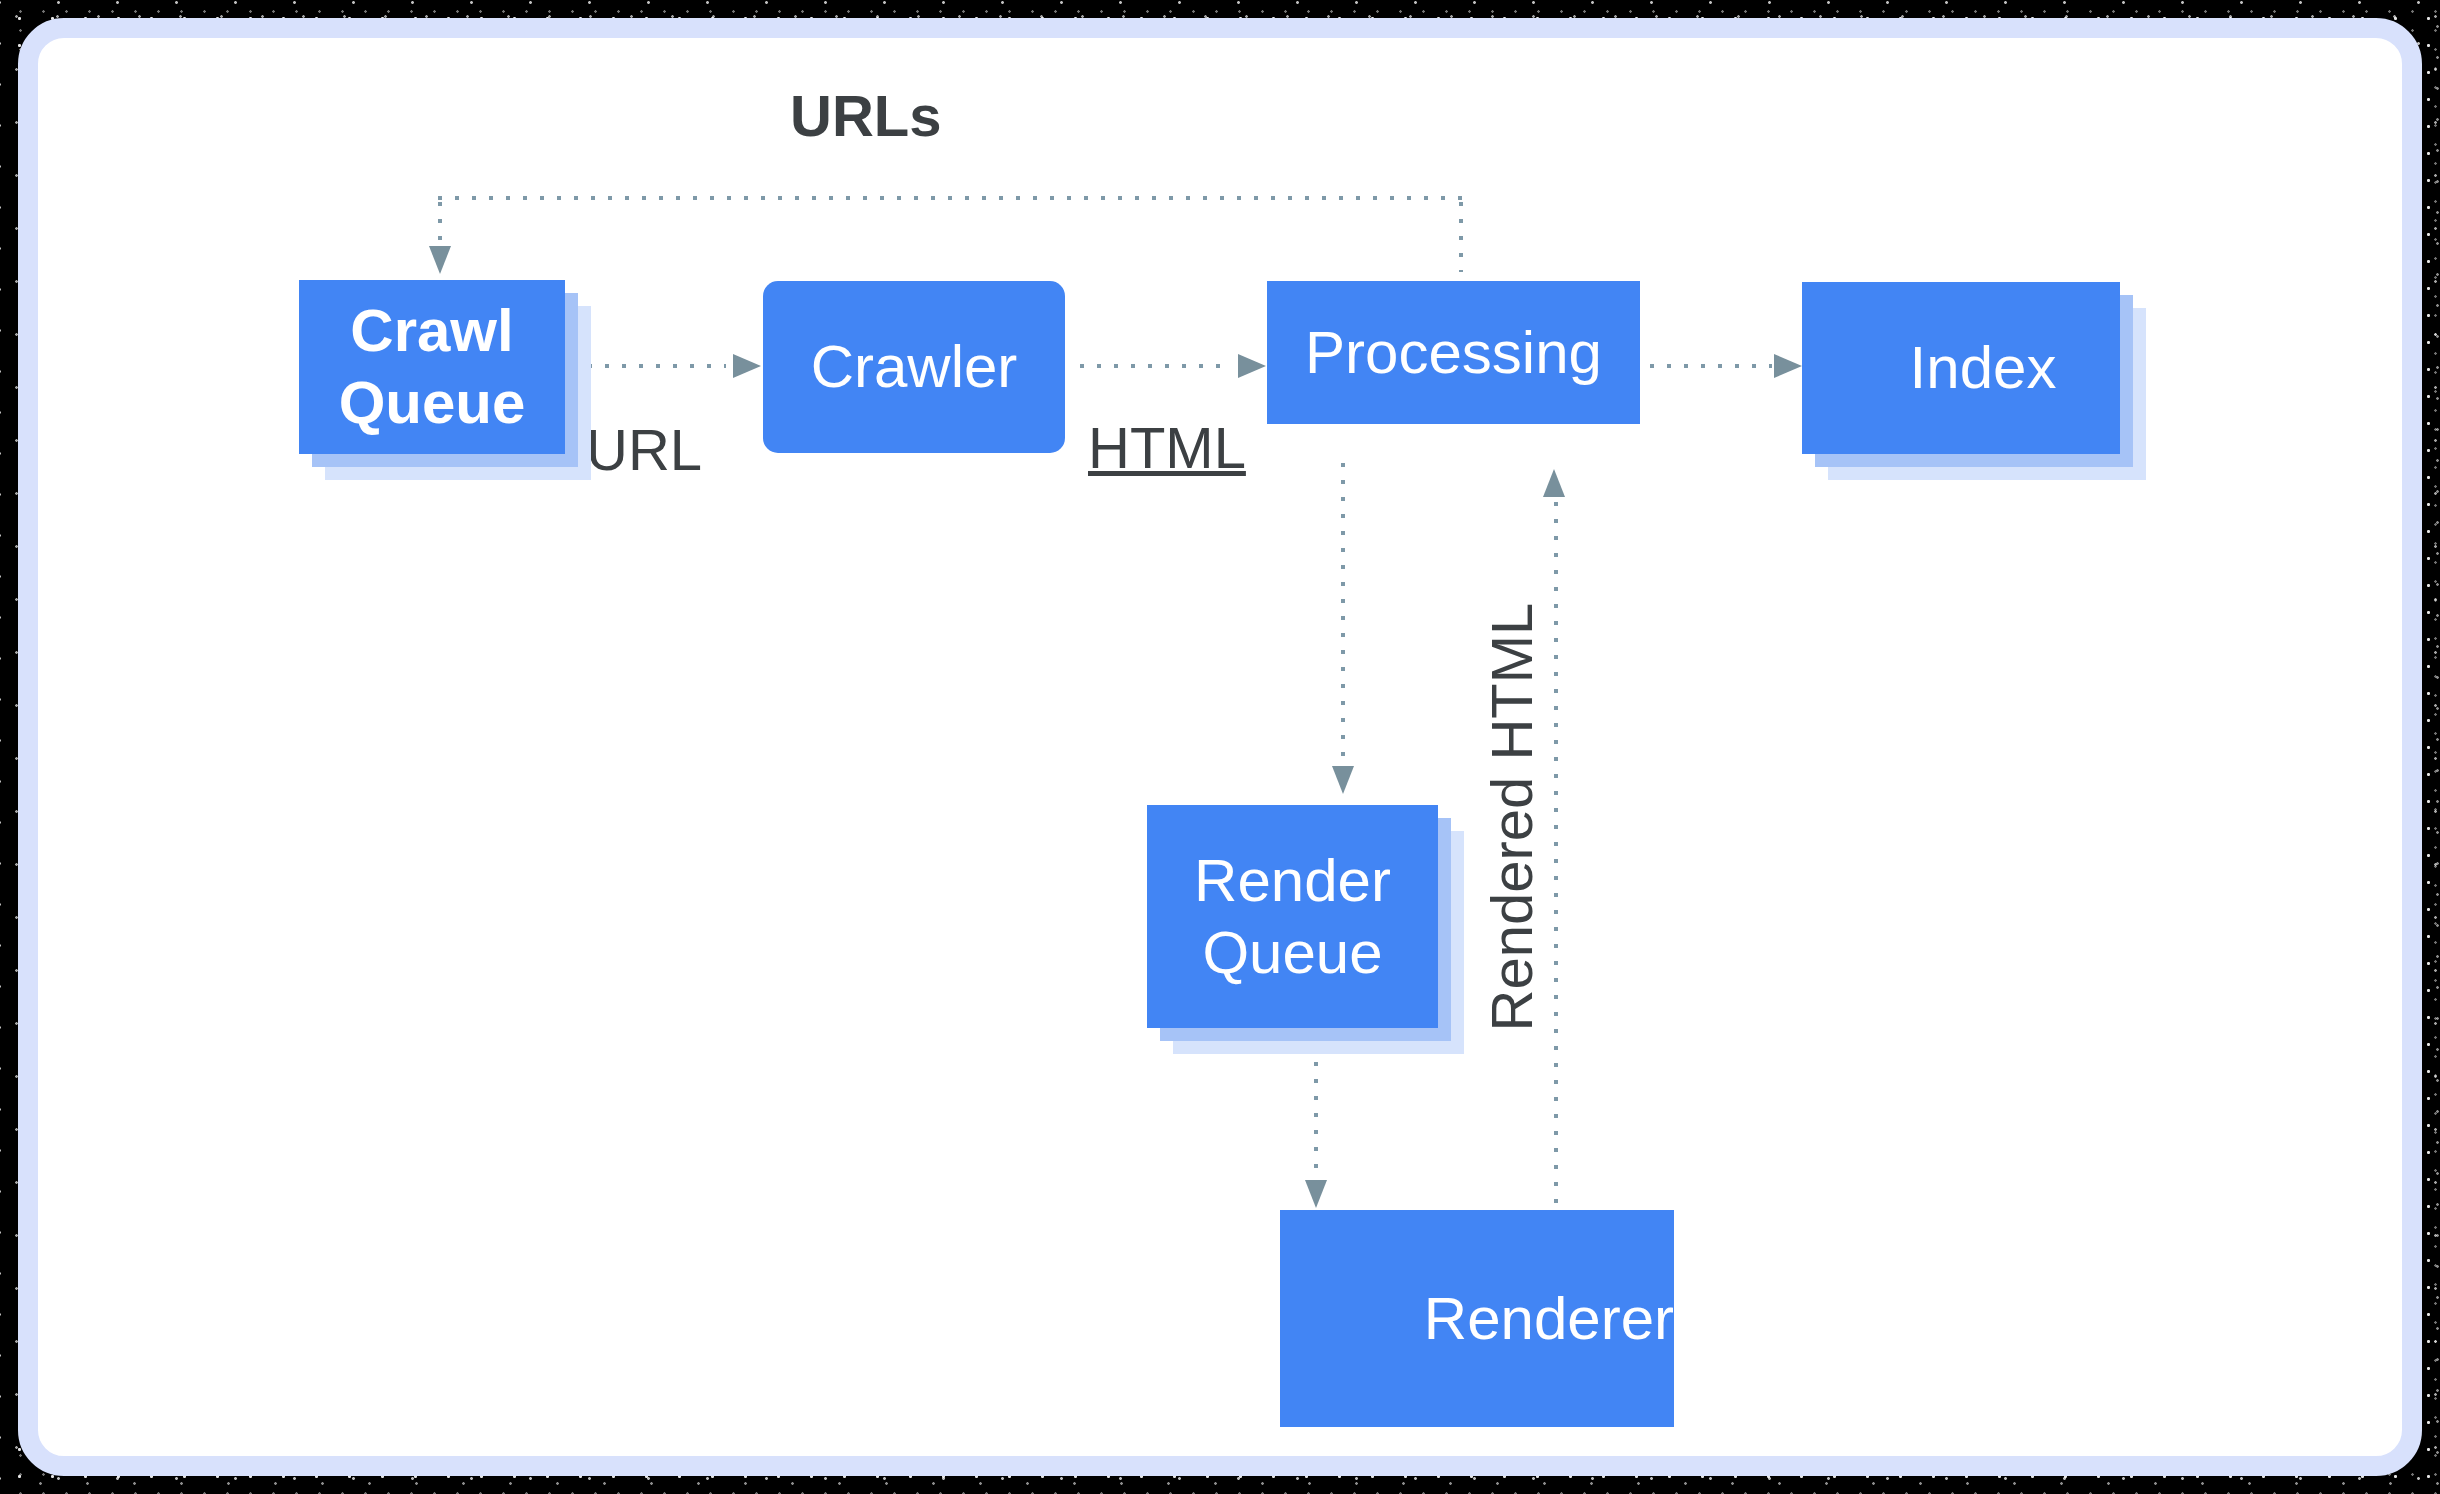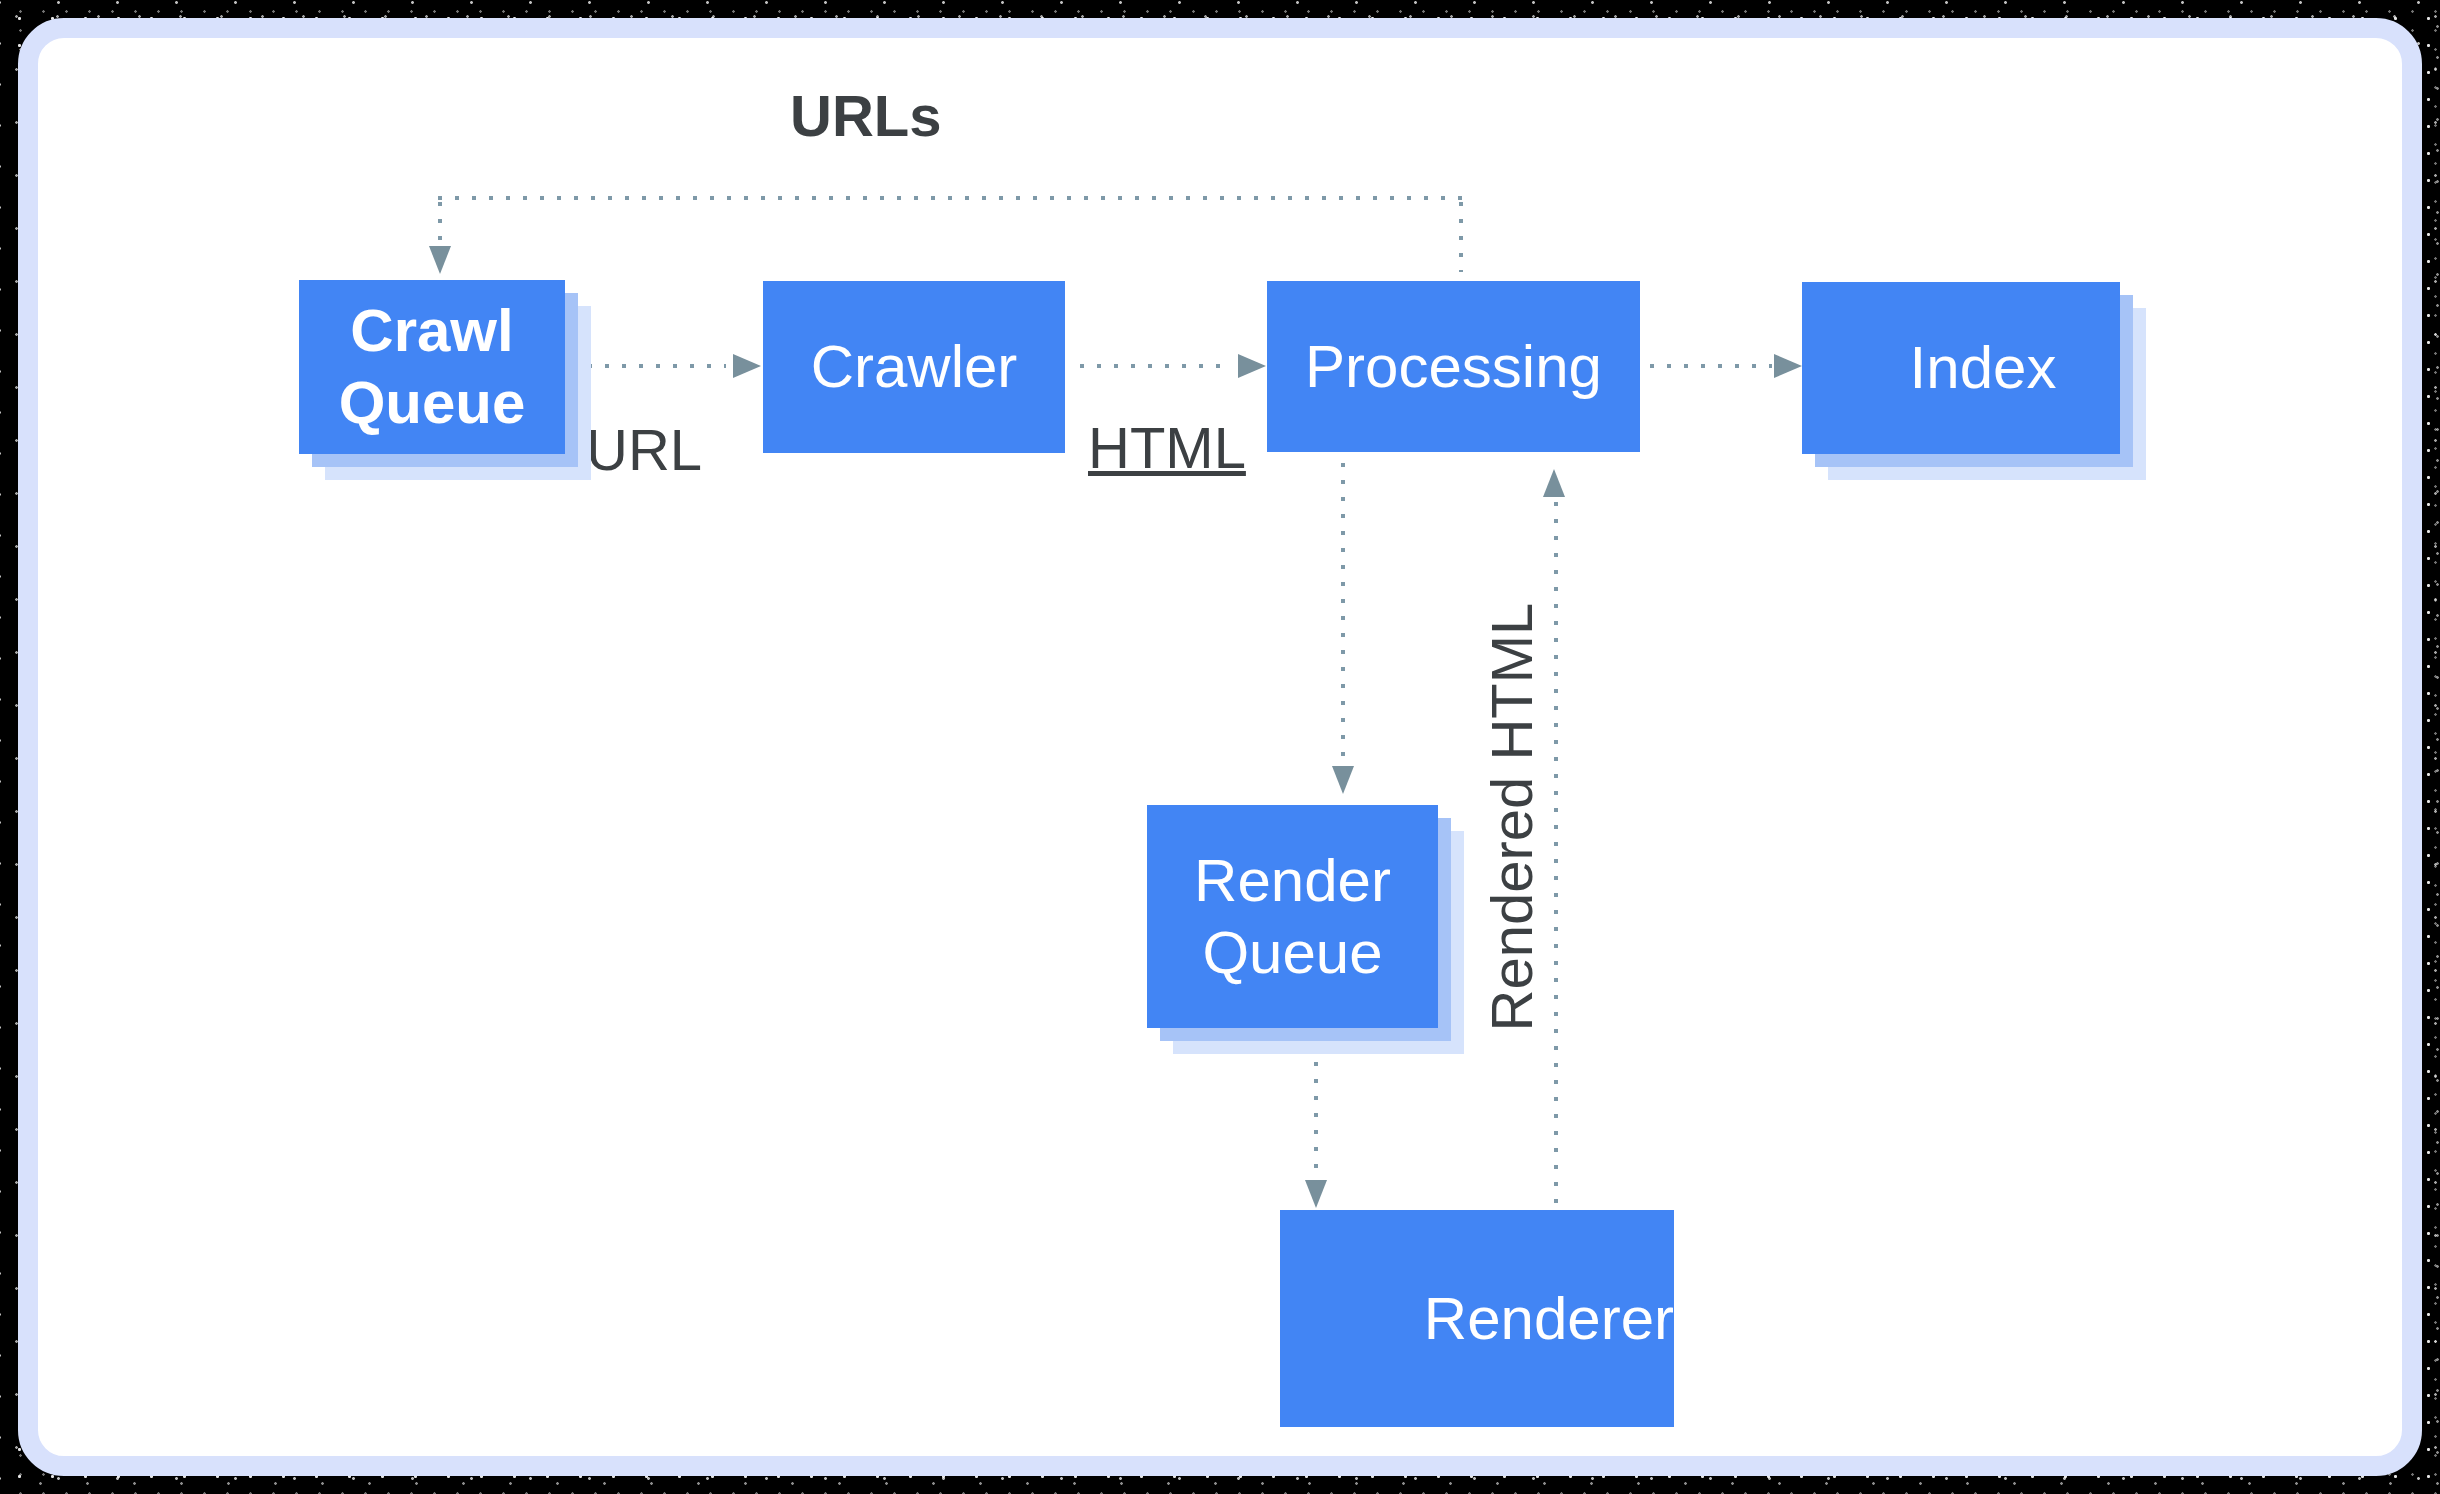--- a/index.html
+++ b/index.html
@@ -47,22 +47,22 @@
     background: var(--node-fill, #4285F4);
     color: var(--node-text, #fff);
     font-size: 60px;
     line-height: 1.2;
   }
   .node.stacked {
     box-shadow: 13px 13px 0 var(--shadow-inner, #A6C3F7),
                 26px 26px 0 var(--shadow-outer, #D6E3FC);
   }
   #node-crawl-queue  { left: 299px;  top: 280px;  width: 266px; height: 174px; font-weight: bold; }
-  #node-crawler      { left: 763px;  top: 281px;  width: 302px; height: 172px; }
-  #node-processing   { left: 1267px; top: 281px;  width: 373px; height: 171px; }
+  #node-crawler      { left: 763px;  top: 281px;  width: 302px; height: 172px; border-radius: 15px; }
+  #node-processing   { left: 1267px; top: 281px;  width: 373px; height: 143px; }
   #node-index        { left: 1802px; top: 282px;  width: 318px; height: 172px; padding-left: 44px; }
   #node-render-queue { left: 1147px; top: 805px;  width: 291px; height: 223px; }
   #node-renderer     { left: 1280px; top: 1210px; width: 394px; height: 217px; justify-content: flex-end; }
 
   .edge-label {
     position: absolute;
     color: var(--label-text, #3C4043);
     font-size: 58px;
     white-space: nowrap;
   }

